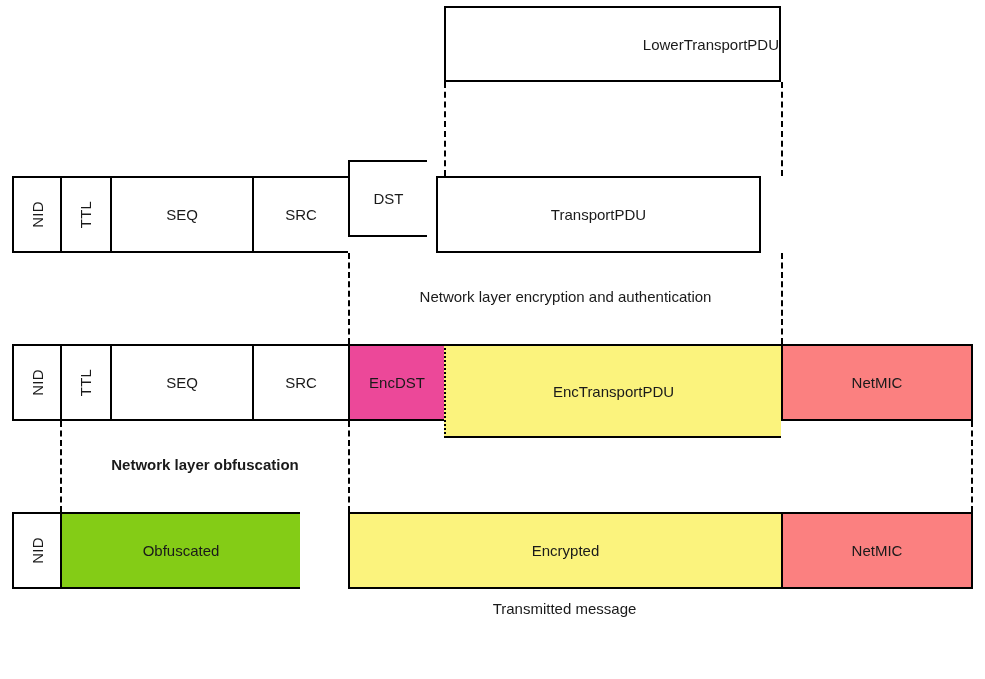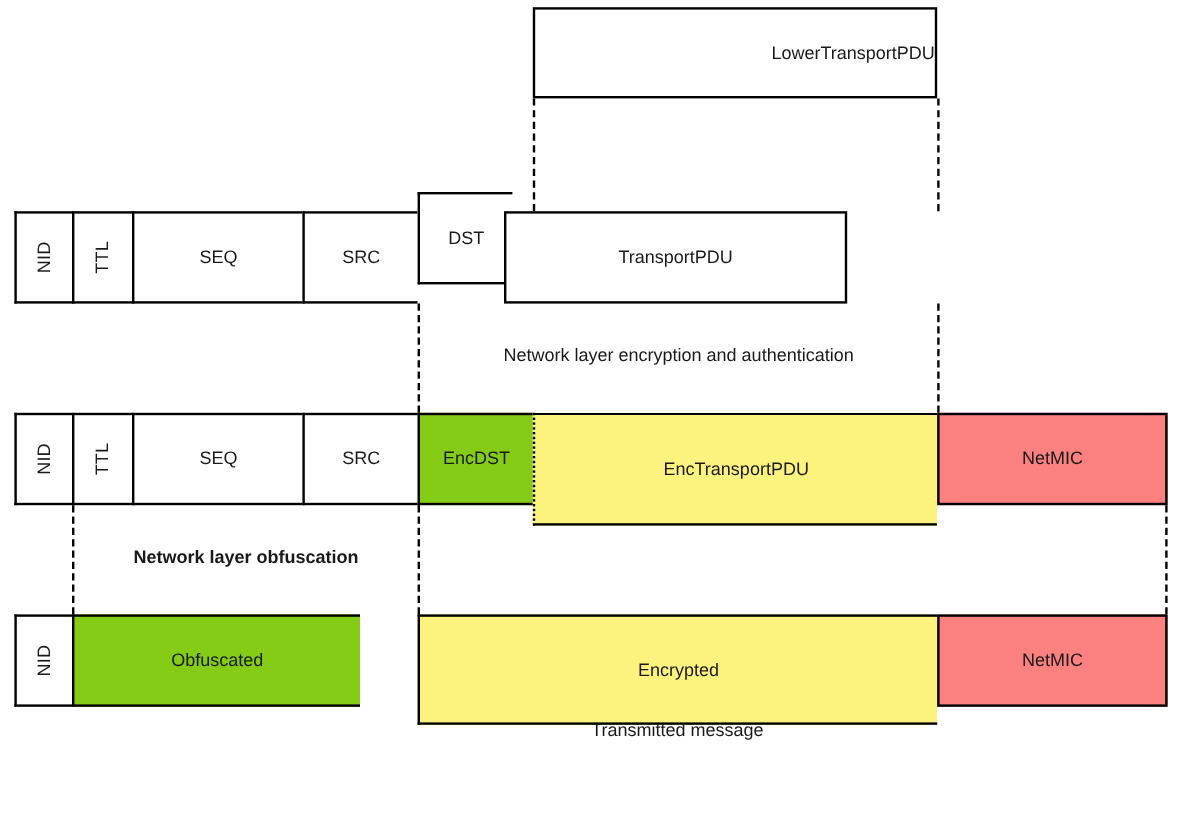--- a/index.html
+++ b/index.html
@@ -104,21 +104,21 @@
   </div>
   <div class="cell" style="left:110px; top:176px; width:142px; height:77px;">
     <span>SEQ</span>
   </div>
   <div class="cell" style="left:252px; top:176px; width:96px; height:77px;">
     <span>SRC</span>
   </div>
   <div class="cell" style="left:348px; top:160px; width:79px; height:77px;">
     <span>DST</span>
   </div>
-  <div class="cell last" style="left:420px; top:176px; width:286px; height:77px;">
+  <div class="cell last" style="left:436px; top:176px; width:325px; height:77px;">
     <span>TransportPDU</span>
   </div>
 
   <div class="dashline" style="left:348px; top:253px; height:91px;"></div>
   <div class="dashline" style="left:781px; top:253px; height:91px;"></div>
 
   <div class="annot" style="left:350px; top:288px; width:431px;">
     <span>Network layer encryption and authentication</span>
   </div>
 
@@ -127,21 +127,21 @@
   </div>
   <div class="cell" style="left:60px; top:344px; width:50px; height:77px;">
     <span class="vlabel">TTL</span>
   </div>
   <div class="cell" style="left:110px; top:344px; width:142px; height:77px;">
     <span>SEQ</span>
   </div>
   <div class="cell" style="left:252px; top:344px; width:96px; height:77px;">
     <span>SRC</span>
   </div>
-  <div class="cell" style="left:348px; top:344px; width:96px; height:77px; background:#84cc16;">
+  <div class="cell" style="left:348px; top:344px; width:96px; height:77px; background:#ec4899;">
     <span>EncDST</span>
   </div>
   <div class="cell dotted-left" style="left:444px; top:344px; width:337px; height:94px; background:#FBF37D;">
     <span>EncTransportPDU</span>
   </div>
   <div class="cell last" style="left:781px; top:344px; width:192px; height:77px; background:#FB8080;">
     <span>NetMIC</span>
   </div>
 
   <div class="dashline" style="left:60px; top:421px; height:91px;"></div>
@@ -151,21 +151,21 @@
   <div class="annot" style="left:62px; top:456px; width:286px;font-weight:bold;">
     <span>Network layer obfuscation</span>
   </div>
 
   <div class="cell" style="left:12px; top:512px; width:48px; height:77px;">
     <span class="vlabel">NID</span>
   </div>
   <div class="cell" style="left:60px; top:512px; width:240px; height:77px; background:#84cc16;">
     <span>Obfuscated</span>
   </div>
-  <div class="cell" style="left:348px; top:512px; width:433px; height:92px; background:#FBF37D;">
+  <div class="cell" style="left:348px; top:512px; width:433px; height:77px; background:#FBF37D;">
     <span>Encrypted</span>
   </div>
   <div class="cell last" style="left:781px; top:512px; width:192px; height:77px; background:#FB8080;">
     <span>NetMIC</span>
   </div>
 
   <div class="annot" style="left:348px; top:600px; width:433px;">
     <span>Transmitted message</span>
   </div>
 

